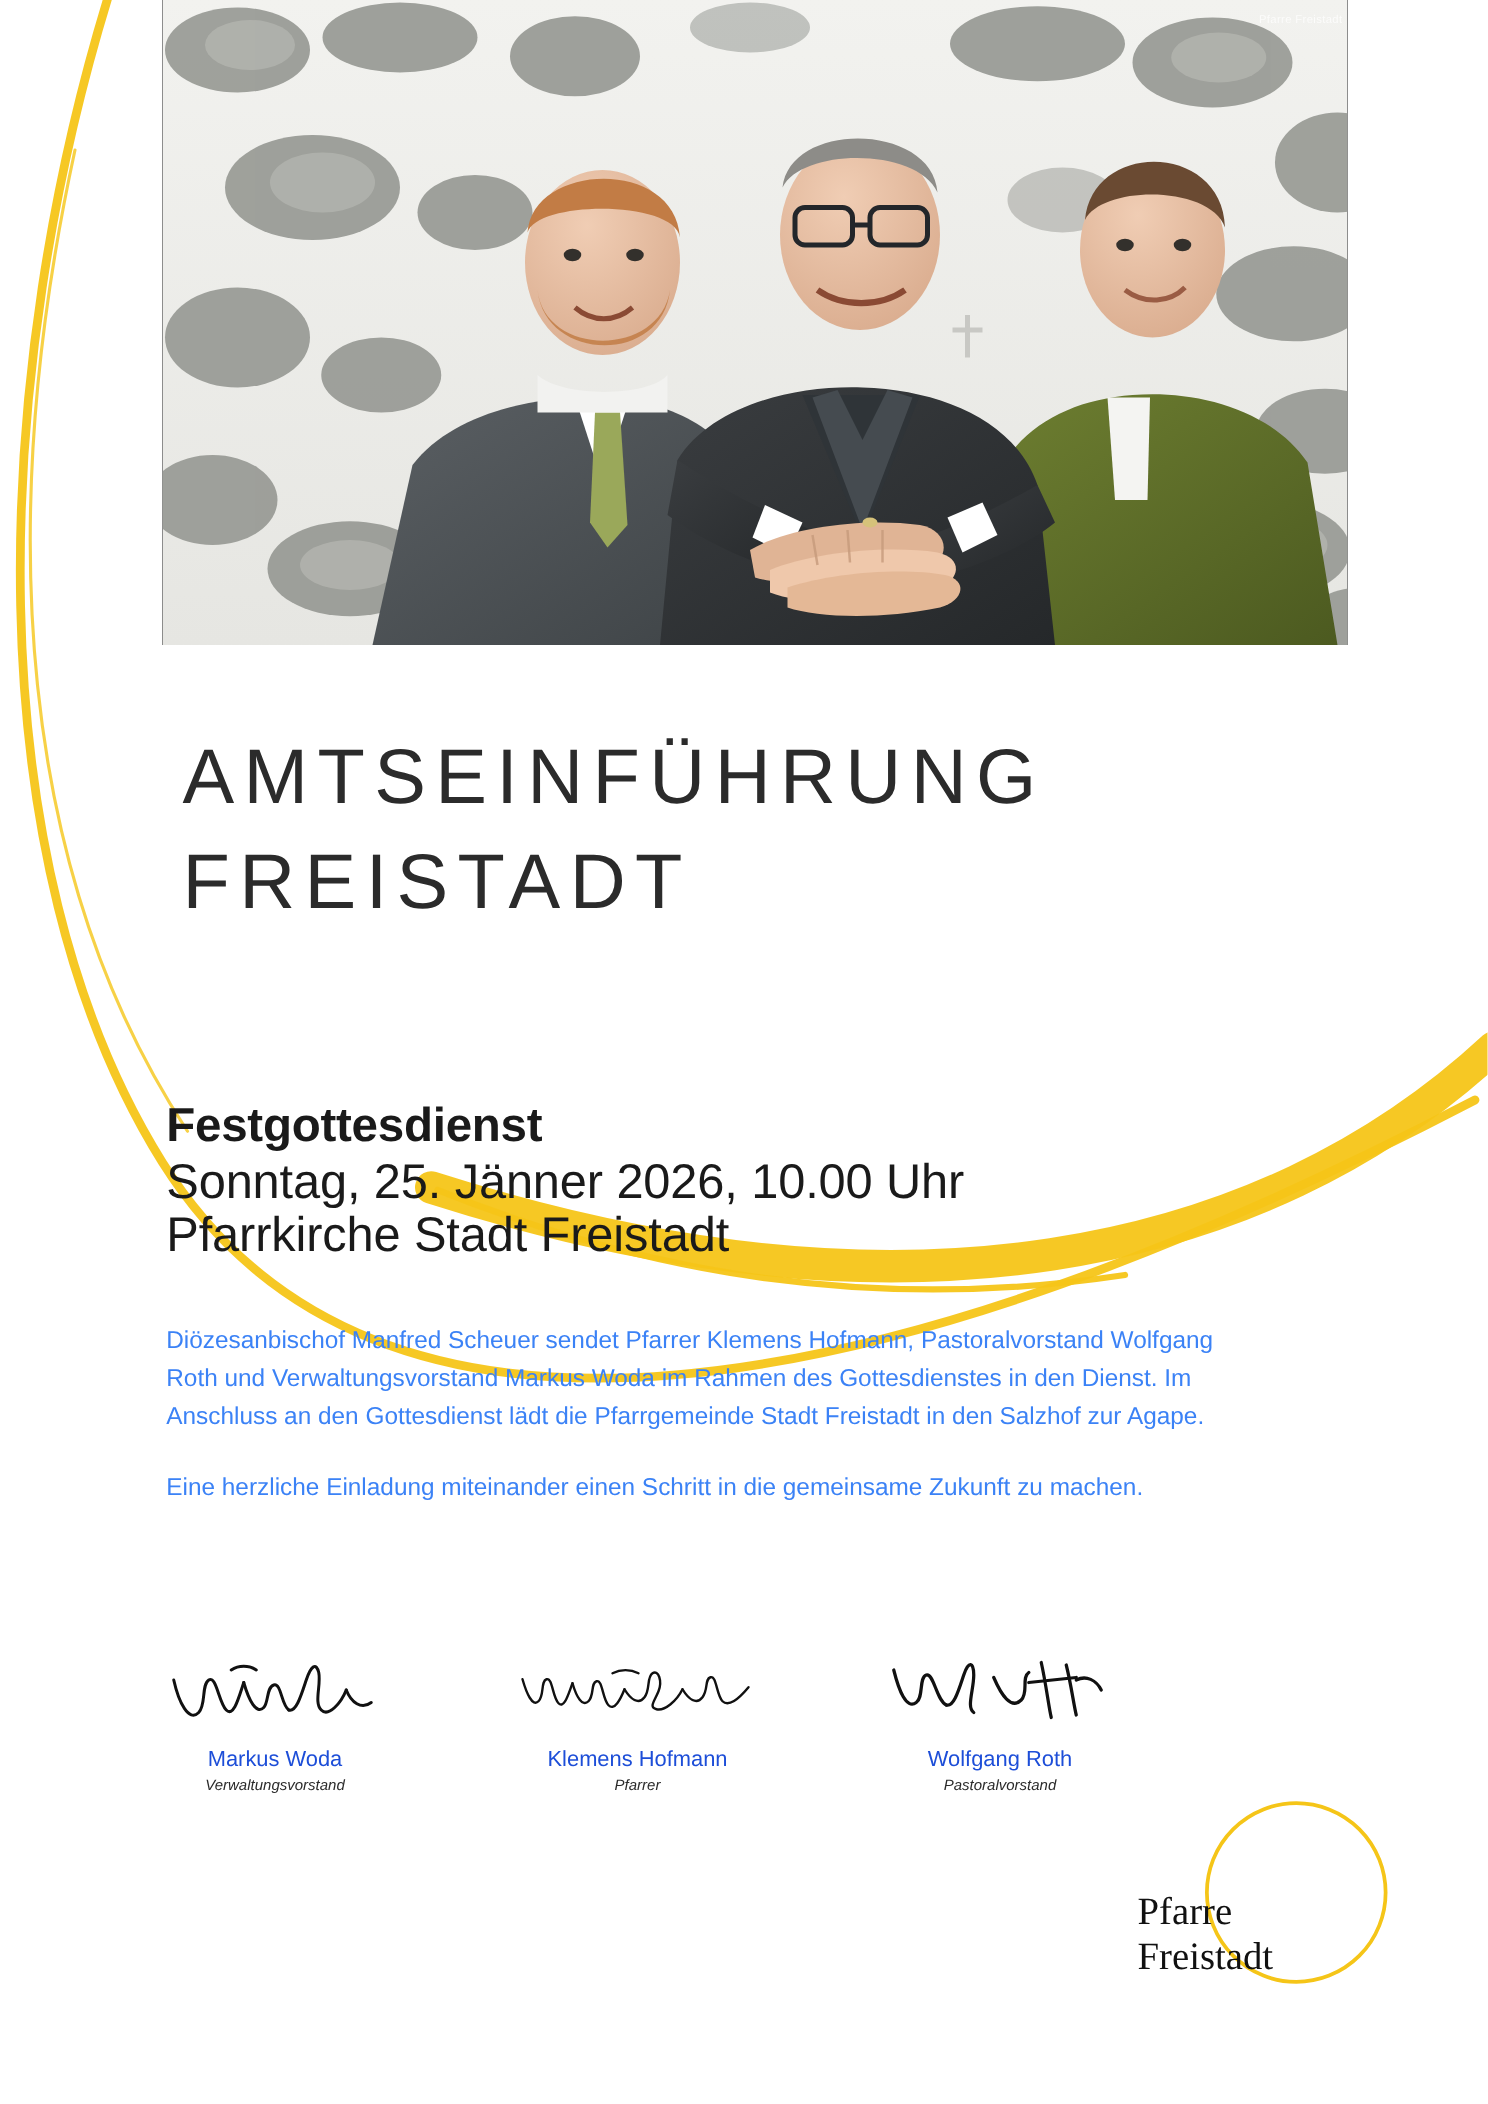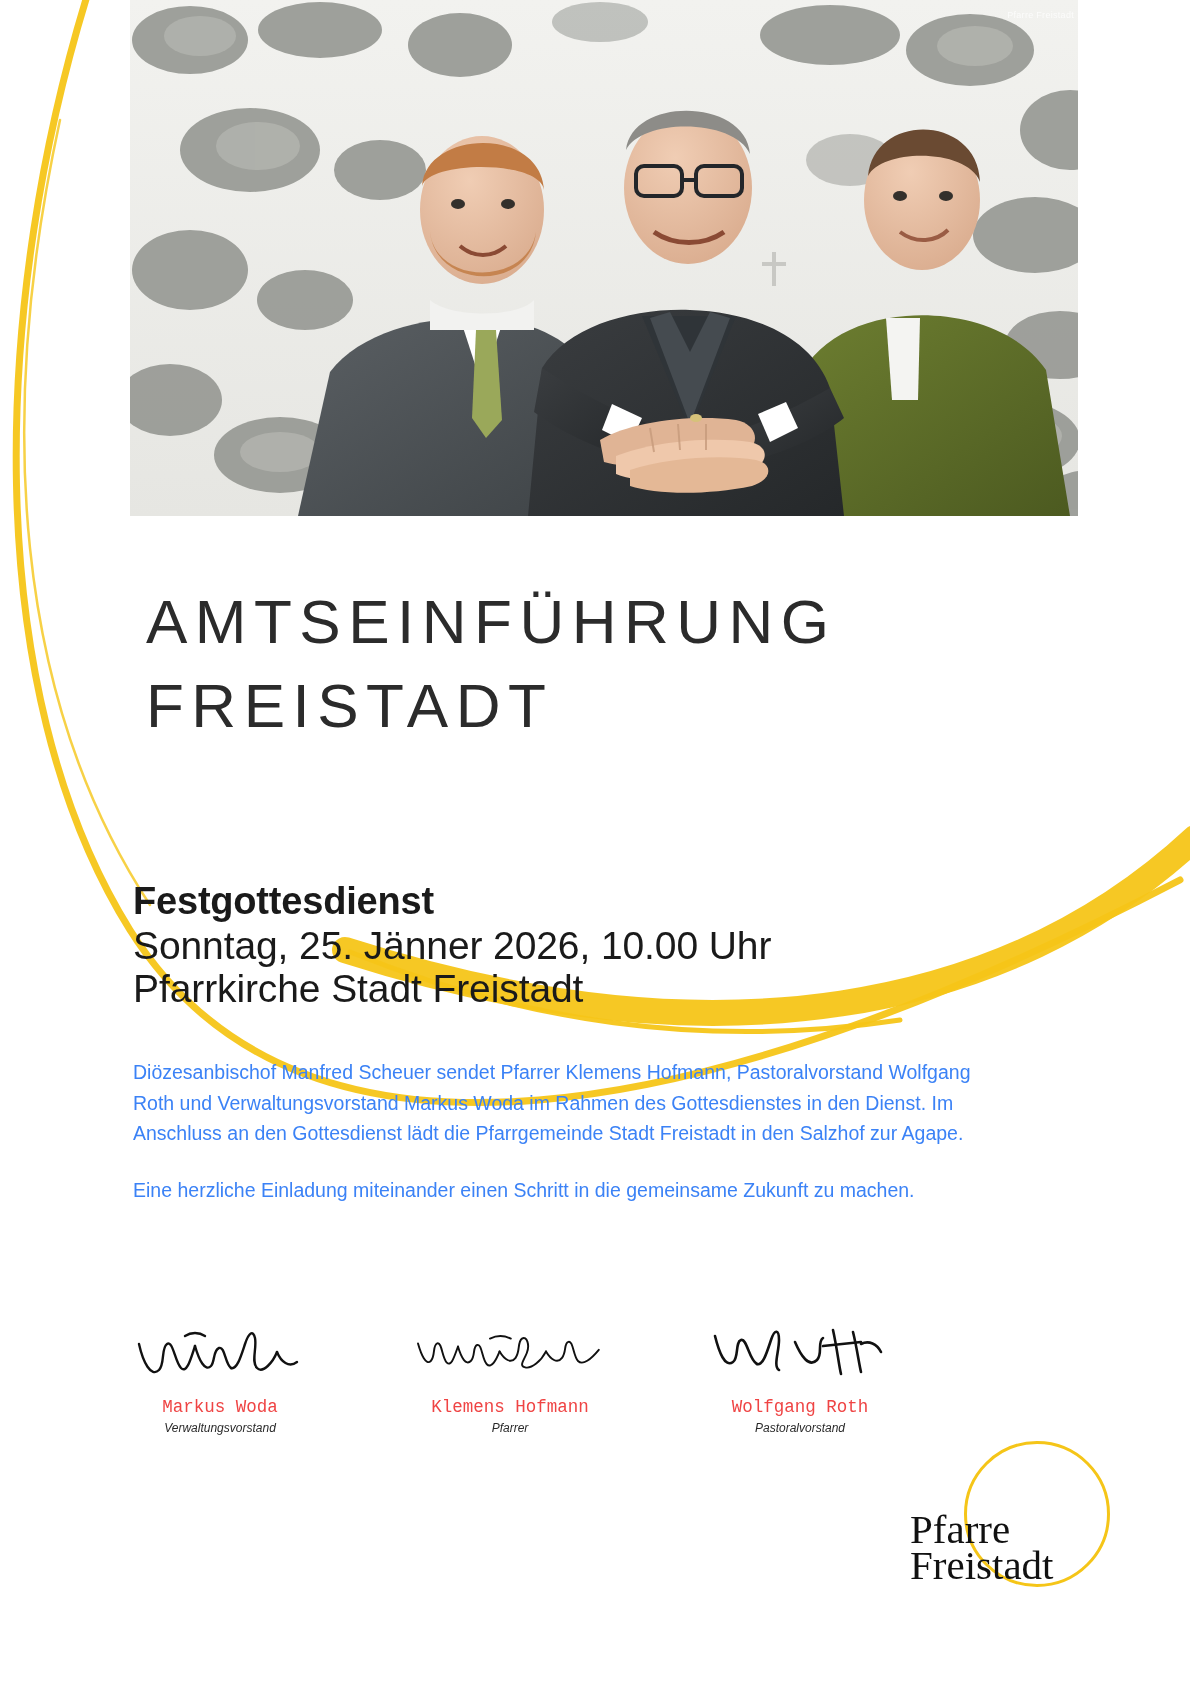--- a/index.html
+++ b/index.html
@@ -122,23 +122,22 @@
   .sig:last-child { margin-right: 0; }
   .sig .mark {
     height: 72px;
     display: flex;
     align-items: flex-end;
     justify-content: center;
   }
   .sig .name {
     font-size: 17.5px;
     line-height: 23px;
-    color: #ef4444;
+    color: #1d4ed8;
     margin-top: 4px;
-    font-family: Liberation Mono, monospace;
   }
   .sig .role {
     font-size: 12px;
     font-style: italic;
     color: #2a2a2a;
     line-height: 19px;
   }
 
   
   .logo {
@@ -156,21 +155,21 @@
     width: 140px;
     height: 140px;
     border: 3px solid #f5c518;
     border-radius: 50%;
   }
   .logo .txt {
     position: absolute;
     left: 0;
     bottom: 8px;
     font-family: "Liberation Serif", serif;
-    font-size: 41px;
+    font-size: 31px;
     line-height: 36px;
     color: #111;
     font-weight: 400;
   }
 </style>
 </head>
 <body>
 
 <div class="swoosh-layer">
   <svg width="1190" height="1683" viewBox="0 0 1190 1683" xmlns="http://www.w3.org/2000/svg">

